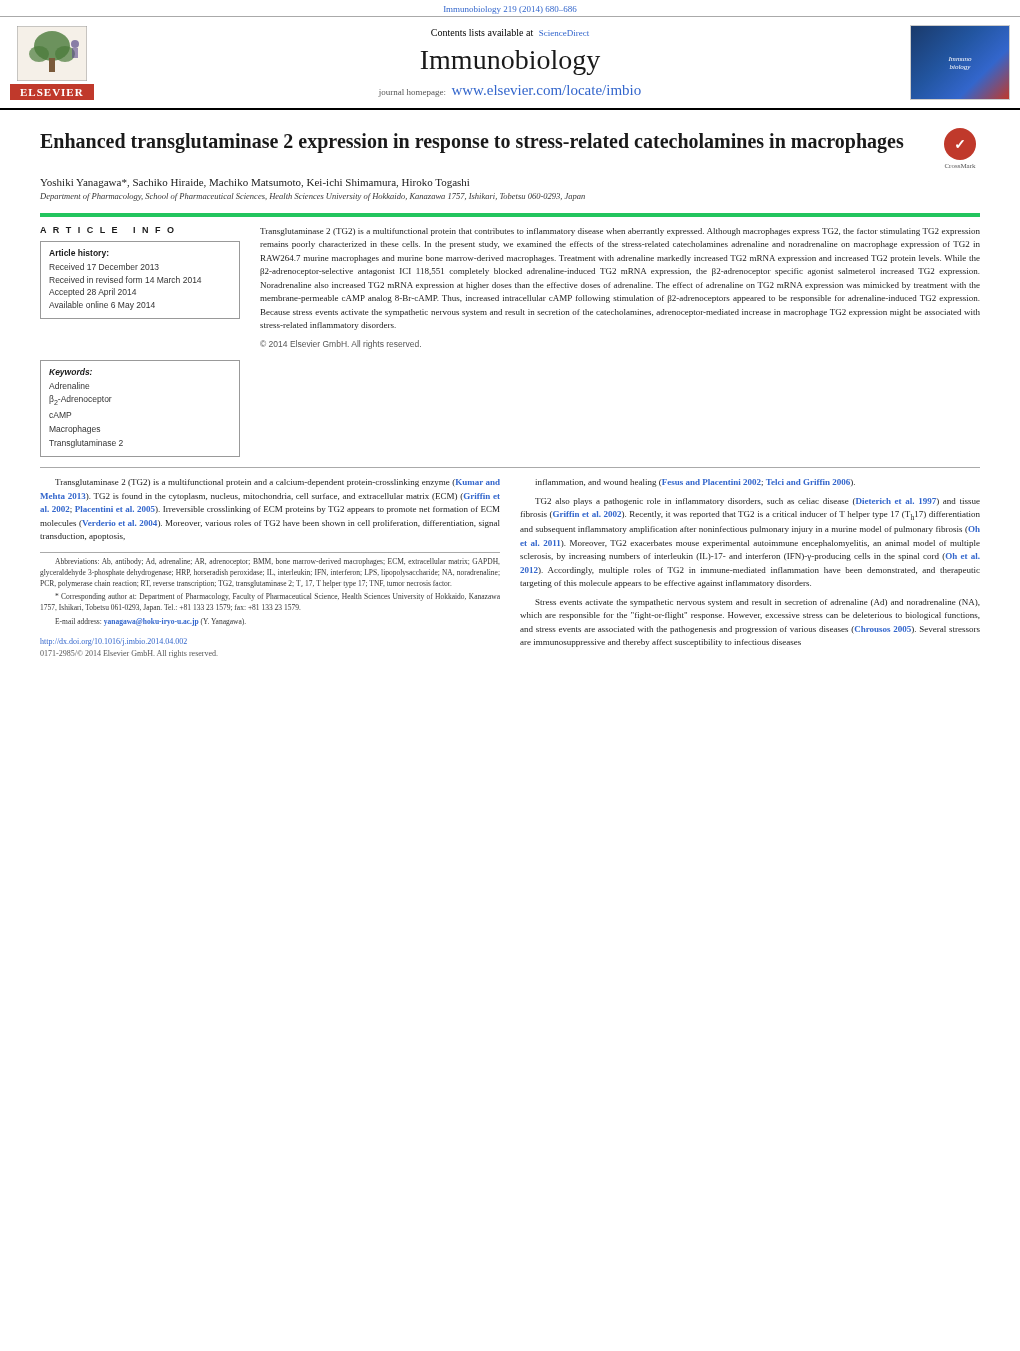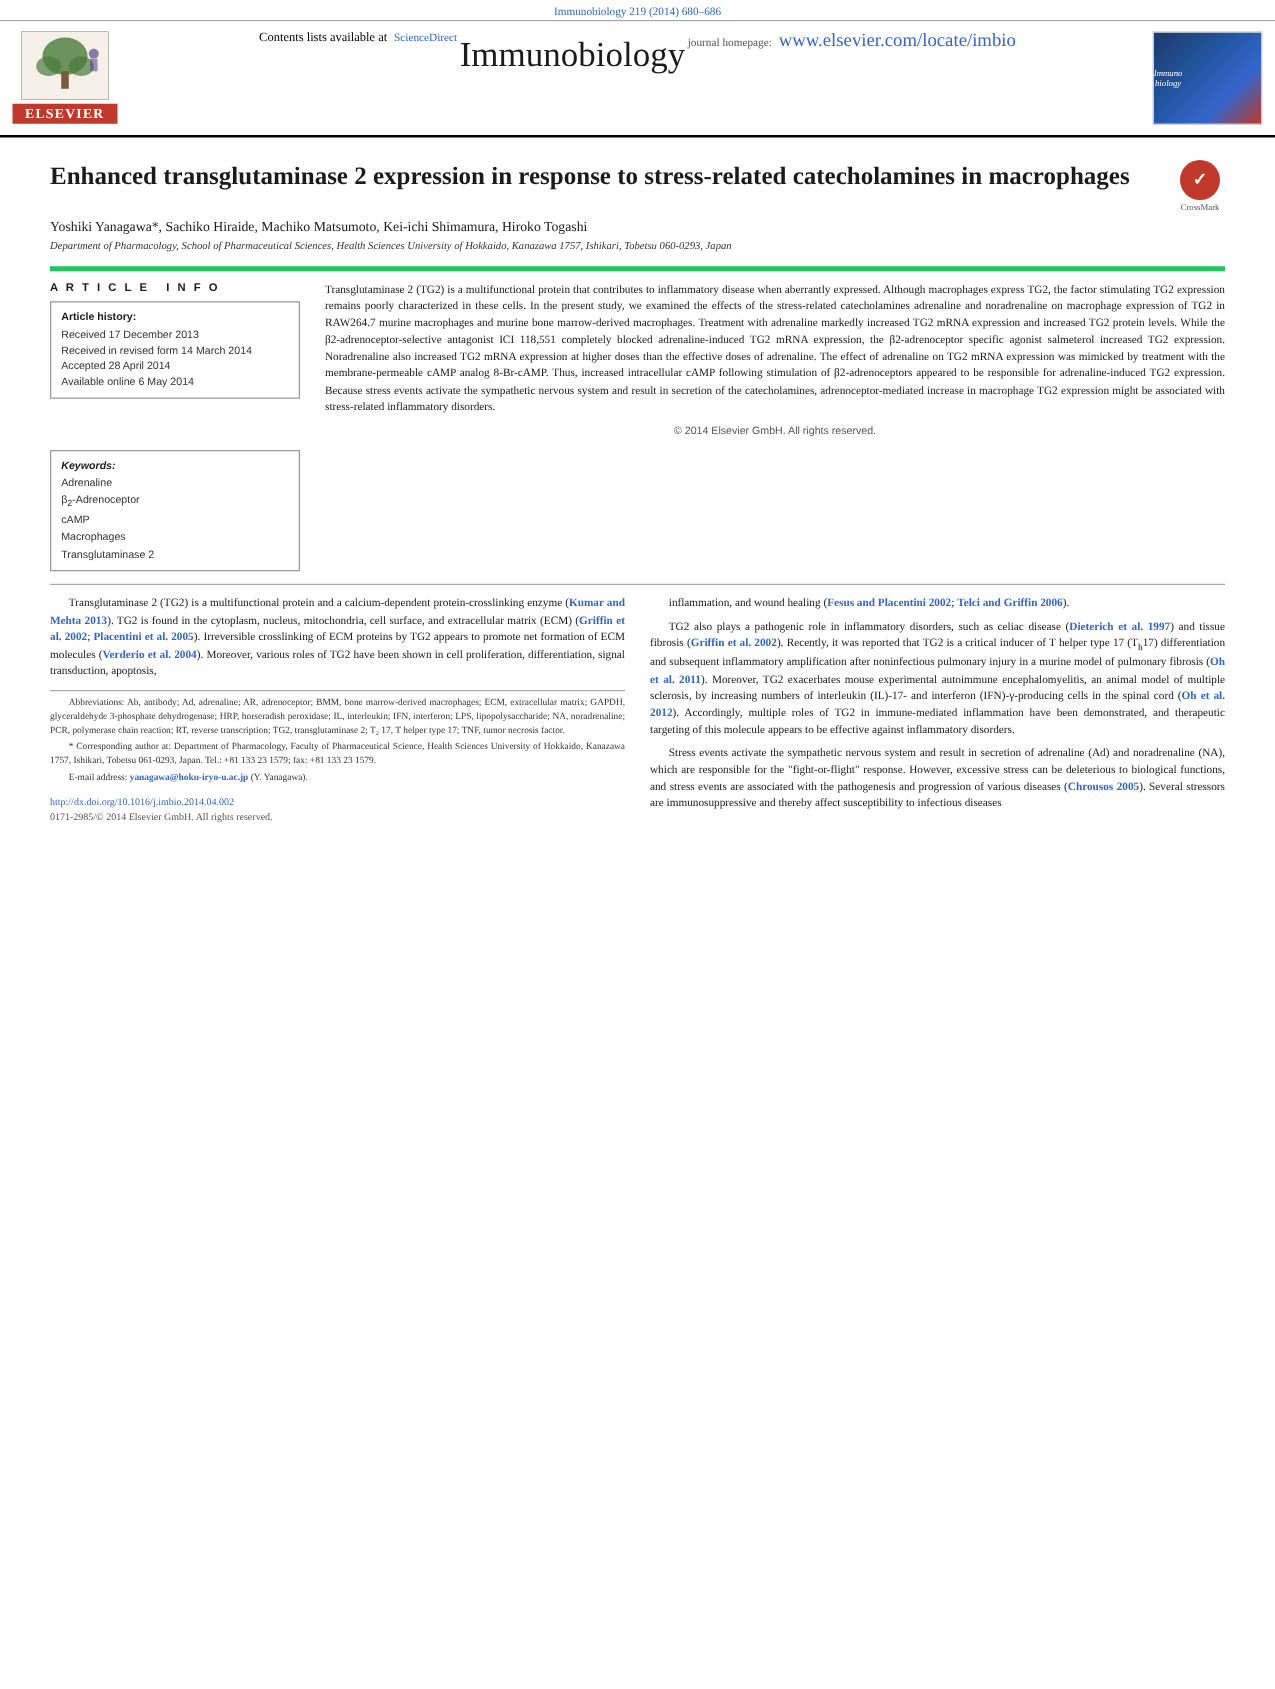--- a/index.html
+++ b/index.html
@@ -24,20 +24,21 @@
     
     .header-section {
       display: flex;
       align-items: stretch;
       border-bottom: 2px solid #000;
       padding: 8px 10px;
       gap: 10px;
     }
     .header-left {
       display: flex;
+      align-items: center;
       width: 110px;
       min-width: 110px;
     }
     .elsevier-logo {
       display: flex;
       flex-direction: column;
       align-items: center;
     }
     .elsevier-logo .logo-tree {
       width: 70px;
@@ -49,21 +50,22 @@
       font-size: 11px;
       font-weight: bold;
       padding: 2px 10px;
       letter-spacing: 1px;
       margin-top: 3px;
     }
 
     .header-center {
       flex: 1;
       display: flex;
-      flex-direction: row;
+      flex-direction: column;
+      align-items: center;
       justify-content: center;
       gap: 2px;
     }
     .header-center .sciencedirect-link {
       color: #3366cc;
       font-size: 9px;
     }
     .header-center .journal-title {
       font-size: 28px;
       font-weight: normal;
@@ -76,27 +78,27 @@
       font-size: 9px;
     }
     .header-right {
       width: 110px;
       min-width: 110px;
       display: flex;
       align-items: center;
       justify-content: flex-end;
     }
     .journal-thumb {
-      width: 88px;
+      width: 100px;
       height: 75px;
       border: 1px solid #ccc;
       background: linear-gradient(135deg, #1a3a6b 0%, #2255a0 40%, #3366cc 70%, #c0392b 100%);
       display: flex;
       align-items: center;
-      justify-content: flex-start;
+      justify-content: center;
       color: white;
       font-size: 8px;
       text-align: center;
       font-style: italic;
     }
 
     
     .article-body {
       padding: 10px 40px 10px 40px;
     }
@@ -221,21 +223,21 @@
 
     .abstract-text {
       font-size: 9px;
       line-height: 1.5;
       color: #1a1a1a;
       text-align: justify;
     }
     .copyright-line {
       font-size: 8.5px;
       color: #555;
-      text-align: center;
+      text-align: left;
       margin-top: 6px;
       font-family: Arial, sans-serif;
     }
 
     
     .section-divider {
       border: none;
       border-top: 1px solid #aaa;
       margin: 8px 0;
     }

